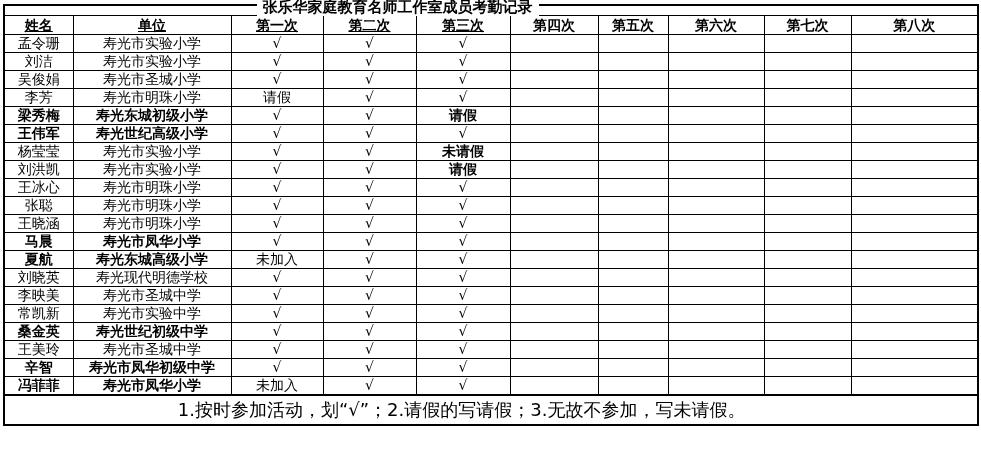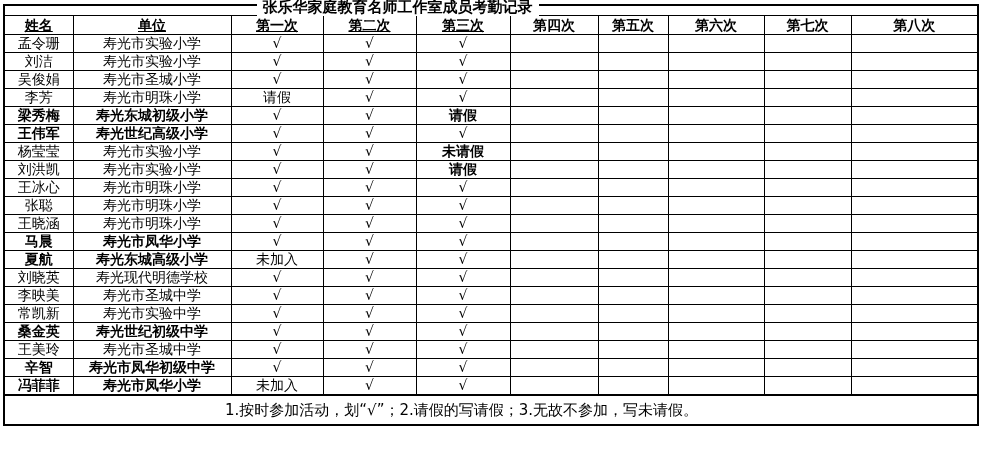--- a/index.html
+++ b/index.html
@@ -11,21 +11,21 @@
   table.sheet{position:absolute;left:3px;top:4px;width:974px;border-collapse:collapse;
               table-layout:fixed;z-index:1;border-radius:25px;}
   table.sheet{border:2px solid #000;}
   table.sheet td,table.sheet th{border:1px solid #000;padding:0;text-align:center;
               font-size:14px;line-height:17px;height:17px;white-space:nowrap;overflow:hidden;}
   tr.spacer td{height:9px;}
   table.sheet th{font-weight:bold;height:18px;font-size:14px;}
   table.sheet th.u{text-decoration:underline;}
   td.b{font-weight:bold;margin-top:48px;}
   tr.note td{border-top:2px solid #000;border-bottom:2px solid #000;height:28px;
-             line-height:28px;font-size:15px;padding-right:59px;}
+             line-height:28px;font-size:18px;padding-right:59px;}
 </style>
 </head>
 <body>
 
 <div class="screen">
   <div class="title">
     <span>张乐华家庭教育名师工作室成员考勤记录</span>
   </div>
   <table class="sheet">
       <colgroup>

